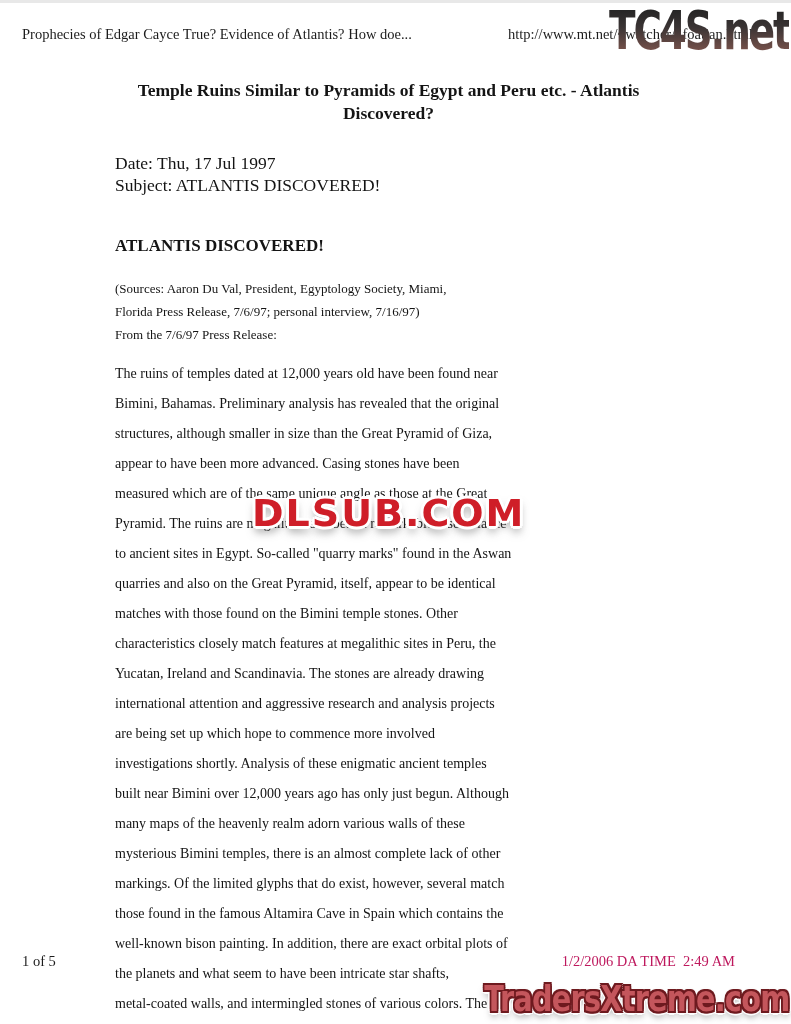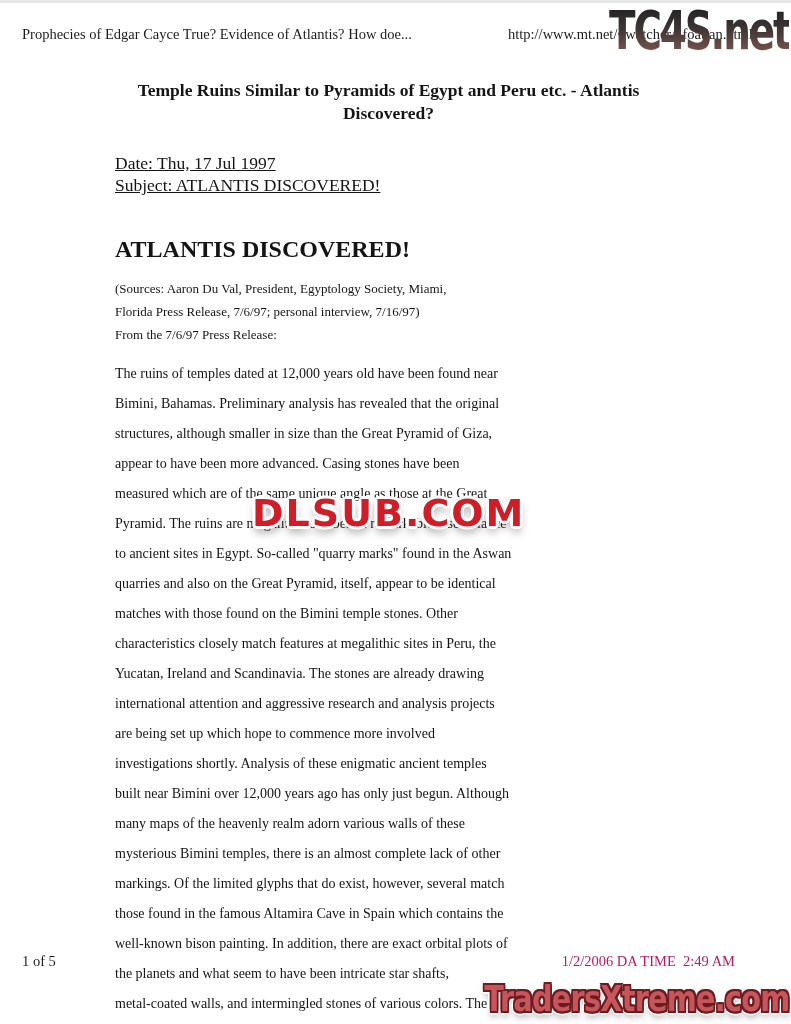--- a/index.html
+++ b/index.html
@@ -38,25 +38,25 @@
     position:absolute;left:115px;top:0;width:547px;
   }
   .preline{white-space:pre-line;}
   .article-title{
     position:absolute;top:76px;left:0;width:547px;
     font-weight:bold;font-size:17.5px;line-height:22.5px;
     text-align:center;
   }
   .article-meta{
     position:absolute;top:150px;left:0;width:547px;
-    font-size:17.5px;line-height:21.7px;text-decoration:underline;
+    font-size:17.5px;line-height:21.7px;
   }
   .article-heading{
     position:absolute;top:233px;left:0;width:547px;
-    font-weight:bold;font-size:24px;
+    font-weight:bold;font-size:17px;
   }
   .article-sources{
     position:absolute;top:274px;left:0;width:547px;
     font-size:13px;line-height:23px;
   }
   .article-body{
     position:absolute;top:356px;left:0;width:560px;
     font-size:14px;line-height:30px;
   }
   

